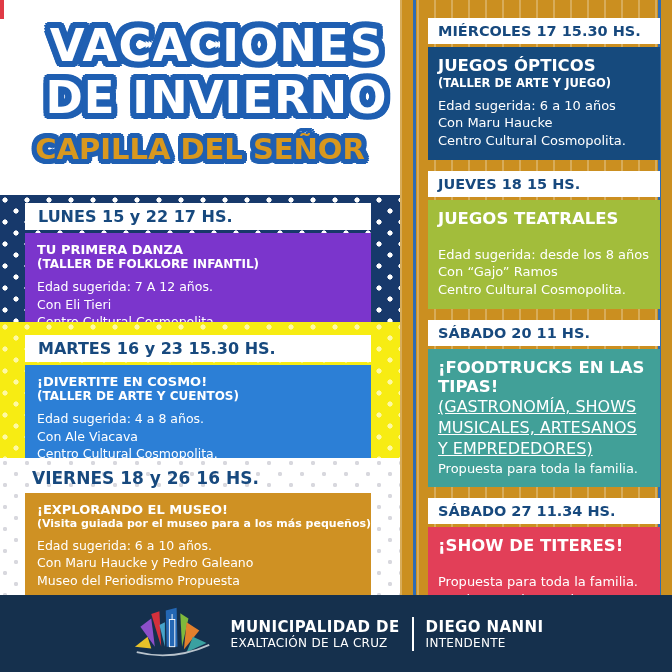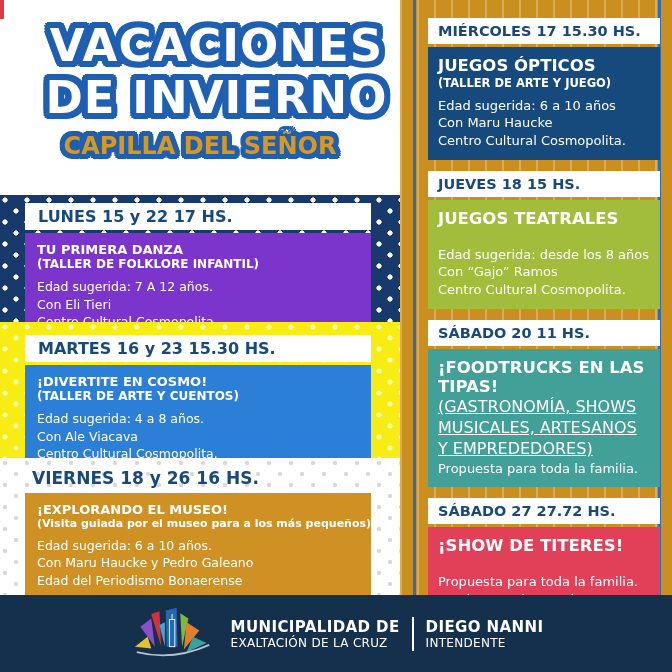--- a/index.html
+++ b/index.html
@@ -8,21 +8,21 @@
   .main{display:flex;width:672px;height:595px;}
   
   .left-col{width:400px;height:595px;display:flex;flex-direction:column;overflow:hidden;}
   .title-block{height:195px;box-sizing:border-box;padding-top:20px;text-align:center;background:#fff;}
   .bubble{font-weight:800;letter-spacing:1px;line-height:1.16;}
   .t-main{font-size:45px;color:#fff;
     text-shadow:-5px -5px 0 #1f5fb2,5px -5px 0 #1f5fb2,-5px 5px 0 #1f5fb2,5px 5px 0 #1f5fb2,
     -6px 0 0 #1f5fb2,6px 0 0 #1f5fb2,0 -6px 0 #1f5fb2,0 6px 0 #1f5fb2,
     -3px -6px 0 #1f5fb2,3px -6px 0 #1f5fb2,-3px 6px 0 #1f5fb2,3px 6px 0 #1f5fb2,
     -6px -3px 0 #1f5fb2,6px -3px 0 #1f5fb2,-6px 3px 0 #1f5fb2,6px 3px 0 #1f5fb2;padding-left:33px;}
-  .t-sub{font-size:24px;color:#d8981f;margin-top:9px;letter-spacing:0;
+  .t-sub{font-size:29px;color:#d8981f;margin-top:9px;letter-spacing:0;
     text-shadow:-4px -4px 0 #1f5fb2,4px -4px 0 #1f5fb2,-4px 4px 0 #1f5fb2,4px 4px 0 #1f5fb2,
     -5px 0 0 #1f5fb2,5px 0 0 #1f5fb2,0 -5px 0 #1f5fb2,0 5px 0 #1f5fb2,
     -2px -5px 0 #1f5fb2,2px -5px 0 #1f5fb2,-2px 5px 0 #1f5fb2,2px 5px 0 #1f5fb2,
     -5px -2px 0 #1f5fb2,5px -2px 0 #1f5fb2,-5px 2px 0 #1f5fb2,5px 2px 0 #1f5fb2;}
   .section{box-sizing:border-box;overflow:hidden;}
   .sec-navy{height:127px;padding-top:8px;background-color:#17396b;
     background-image:radial-gradient(circle at 5px 5px,#fff 2.3px,transparent 2.9px),
                      radial-gradient(circle at 16px 16px,#fff 2.3px,transparent 2.9px);
     background-size:22px 22px;}
   .sec-yellow{height:136px;padding-top:13px;background-color:#f7ec13;
@@ -110,21 +110,21 @@
         </div>
       </div>
 
       <div class="section sec-white">
         <div class="date-plain">VIERNES 18 y 26 16 HS.</div>
         <div class="event-box box-gold">
           <div class="ev-title">¡EXPLORANDO EL MUSEO!</div>
           <div class="ev-sub small">(Visita guiada por el museo para a los más pequeños)</div>
           <div class="ev-line">Edad sugerida: 6 a 10 años.</div>
           <div class="ev-line">Con Maru Haucke y Pedro Galeano</div>
-          <div class="ev-line">Edad del Periodismo Bonaerense</div>
+          <div class="ev-line">Museo del Periodismo Propuesta</div>
         </div>
       </div>
     </div>
 
     <div class="right-col">
       <div class="vline left"></div>
       <div class="vline right"></div>
 
       <div class="rcard">
         <div class="date-bar">MIÉRCOLES 17 15.30 HS.</div>
@@ -152,21 +152,21 @@
       <div class="rcard">
         <div class="date-bar">SÁBADO 20 11 HS.</div>
         <div class="event-box box-teal">
           <div class="r-title">¡FOODTRUCKS EN LAS TIPAS!</div>
           <div class="r-sub regular">(GASTRONOMÍA, SHOWS MUSICALES, ARTESANOS Y EMPREDEDORES)</div>
           <div class="r-line">Propuesta para toda la familia.</div>
         </div>
       </div>
 
       <div class="rcard">
-        <div class="date-bar">SÁBADO 27 27.72 HS.</div>
+        <div class="date-bar">SÁBADO 27 11.34 HS.</div>
         <div class="event-box box-red">
           <div class="r-title">¡SHOW DE TITERES!</div>
           <div class="gap-m"></div>
           <div class="r-line">Propuesta para toda la familia.</div>
           <div class="r-line">En el Paseo de Las Tipas</div>
         </div>
       </div>
     </div>
   </div>
 

